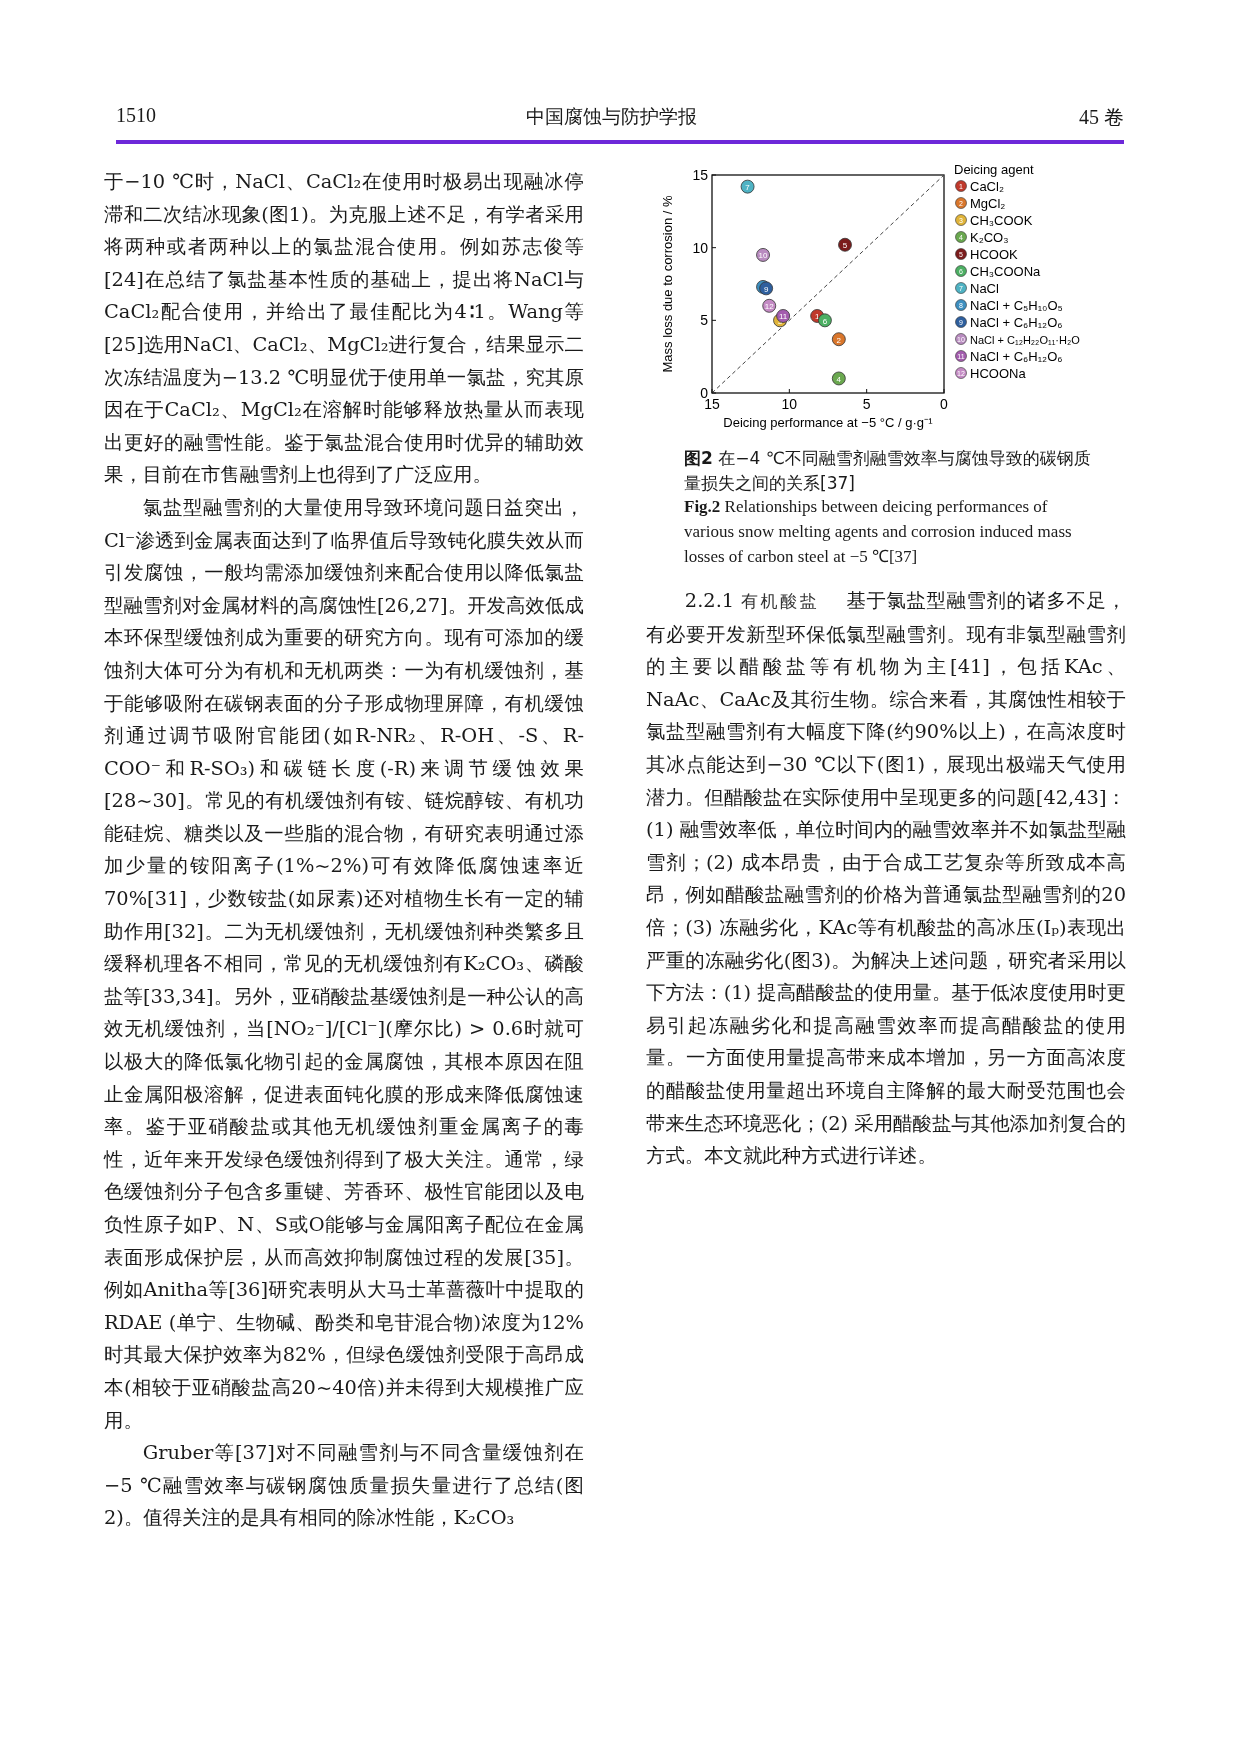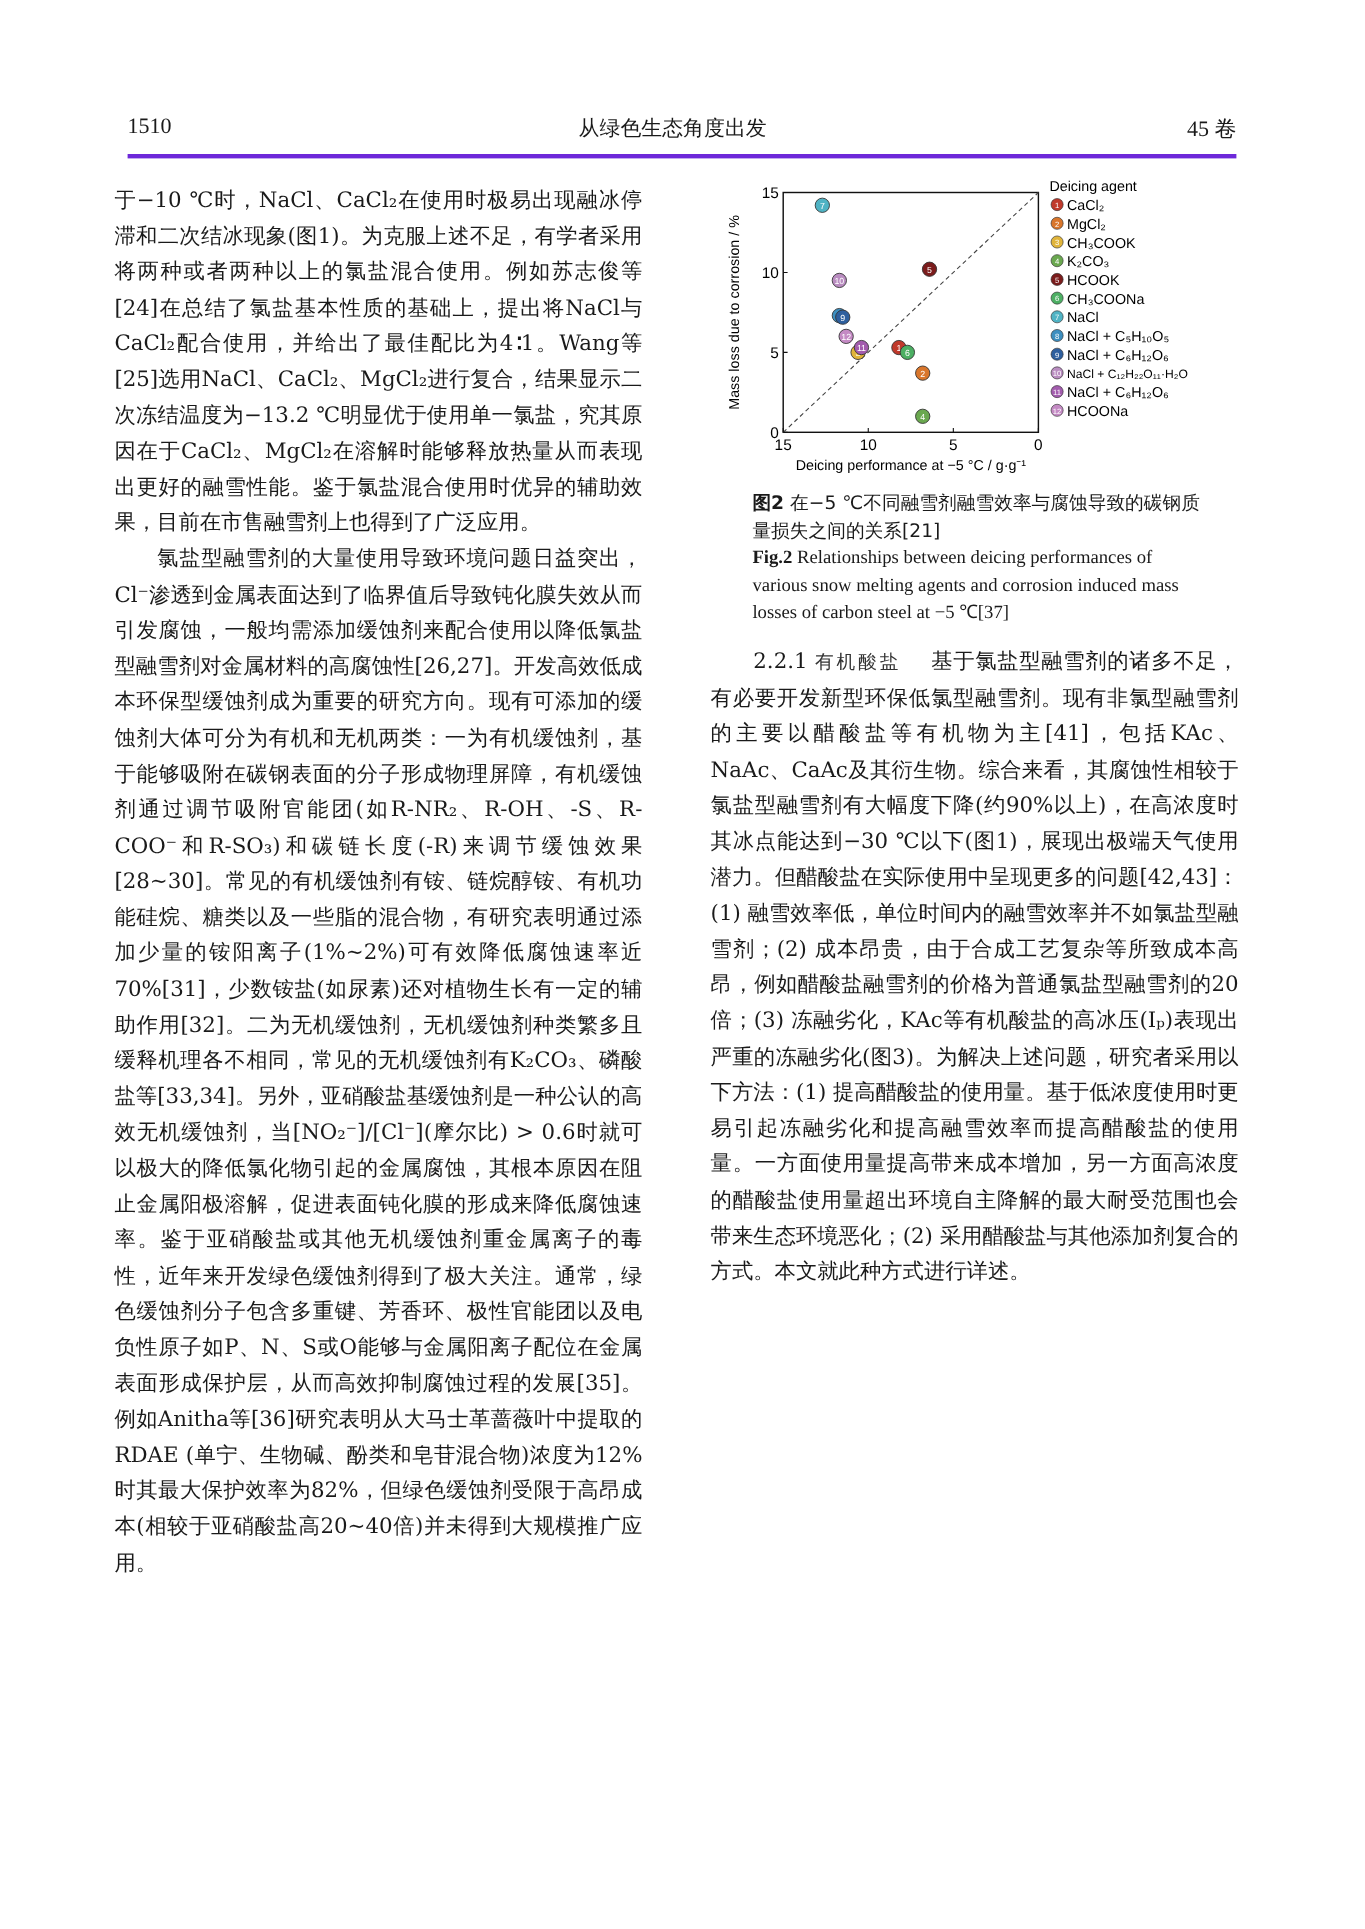--- a/index.html
+++ b/index.html
@@ -22,27 +22,28 @@
   .caption { position:absolute; left:684px; width:412px; }
   #cap-cn { top:446px; font-size:17px; line-height:25px; font-family:"DejaVu Sans", sans-serif; }
   #cap-en { top:494px; font-size:17px; line-height:25px; font-family:"Liberation Serif", serif; }
   .cap-label { font-weight:bold; }
 </style>
 </head>
 <body>
 
 <div class="header">
   <span id="hdr-page">1510</span>
-  <span id="hdr-journal">从绿色生态角度出发</span>
+  <span id="hdr-journal">中国腐蚀与防护学报</span>
   <span id="hdr-vol">45 卷</span>
 </div>
 
 <div id="left-col" class="col">
   <p>于−10 ℃时，NaCl、CaCl₂在使用时极易出现融冰停滞和二次结冰现象(图1)。为克服上述不足，有学者采用将两种或者两种以上的氯盐混合使用。例如苏志俊等[24]在总结了氯盐基本性质的基础上，提出将NaCl与CaCl₂配合使用，并给出了最佳配比为4∶1。Wang等[25]选用NaCl、CaCl₂、MgCl₂进行复合，结果显示二次冻结温度为−13.2 ℃明显优于使用单一氯盐，究其原因在于CaCl₂、MgCl₂在溶解时能够释放热量从而表现出更好的融雪性能。鉴于氯盐混合使用时优异的辅助效果，目前在市售融雪剂上也得到了广泛应用。</p>
   <p class="ind">氯盐型融雪剂的大量使用导致环境问题日益突出，Cl⁻渗透到金属表面达到了临界值后导致钝化膜失效从而引发腐蚀，一般均需添加缓蚀剂来配合使用以降低氯盐型融雪剂对金属材料的高腐蚀性[26,27]。开发高效低成本环保型缓蚀剂成为重要的研究方向。现有可添加的缓蚀剂大体可分为有机和无机两类：一为有机缓蚀剂，基于能够吸附在碳钢表面的分子形成物理屏障，有机缓蚀剂通过调节吸附官能团(如R-NR₂、R-OH、-S、R-COO⁻和R-SO₃)和碳链长度(-R)来调节缓蚀效果[28~30]。常见的有机缓蚀剂有铵、链烷醇铵、有机功能硅烷、糖类以及一些脂的混合物，有研究表明通过添加少量的铵阳离子(1%~2%)可有效降低腐蚀速率近70%[31]，少数铵盐(如尿素)还对植物生长有一定的辅助作用[32]。二为无机缓蚀剂，无机缓蚀剂种类繁多且缓释机理各不相同，常见的无机缓蚀剂有K₂CO₃、磷酸盐等[33,34]。另外，亚硝酸盐基缓蚀剂是一种公认的高效无机缓蚀剂，当[NO₂⁻]/[Cl⁻](摩尔比) &gt; 0.6时就可以极大的降低氯化物引起的金属腐蚀，其根本原因在阻止金属阳极溶解，促进表面钝化膜的形成来降低腐蚀速率。鉴于亚硝酸盐或其他无机缓蚀剂重金属离子的毒性，近年来开发绿色缓蚀剂得到了极大关注。通常，绿色缓蚀剂分子包含多重键、芳香环、极性官能团以及电负性原子如P、N、S或O能够与金属阳离子配位在金属表面形成保护层，从而高效抑制腐蚀过程的发展[35]。例如Anitha等[36]研究表明从大马士革蔷薇叶中提取的RDAE (单宁、生物碱、酚类和皂苷混合物)浓度为12%时其最大保护效率为82%，但绿色缓蚀剂受限于高昂成本(相较于亚硝酸盐高20~40倍)并未得到大规模推广应用。</p>
+  <p class="ind">Gruber等[37]对不同融雪剂与不同含量缓蚀剂在−5 ℃融雪效率与碳钢腐蚀质量损失量进行了总结(图2)。值得关注的是具有相同的除冰性能，K₂CO₃</p>
 </div>
 
 <div id="figure">
   <svg id="chart" width="500" height="290">
     <g id="axes">
         <rect x="76" y="17" width="232" height="218" fill="none" stroke="#111" stroke-width="1.3"></rect>
         <line x1="76" y1="235" x2="308" y2="17" stroke="#444" stroke-width="1" stroke-dasharray="4,3"></line>
         <line x1="76" y1="235" x2="76" y2="231" stroke="#111"></line>
         <text x="76" y="251" text-anchor="middle" font-size="14" font-family="&quot;Liberation Sans&quot;, sans-serif">15</text>
         <line x1="153.33333333333331" y1="235" x2="153.33333333333331" y2="231" stroke="#111"></line>
@@ -173,21 +174,21 @@
           <circle cx="325" cy="215" r="5.5" fill="#c48ac4" stroke="#333" stroke-width="0.6"></circle>
           <text x="325" y="218" text-anchor="middle" font-size="7" fill="#fff" font-family="&quot;Liberation Sans&quot;, sans-serif">12</text>
           <text x="334" y="220" font-size="13" font-family="&quot;Liberation Sans&quot;, sans-serif">HCOONa</text>
         </g>
       </g>
   </svg>
 </div>
 
 <div id="cap-cn" class="caption">
   <span class="cap-label">图2</span>
-  <span>在−5 ℃不同融雪剂融雪效率与腐蚀导致的碳钢质量损失之间的关系[21]</span>
+  <span>在−4 ℃不同融雪剂融雪效率与腐蚀导致的碳钢质量损失之间的关系[37]</span>
 </div>
 <div id="cap-en" class="caption">
   <span class="cap-label">Fig.2</span>
   <span>Relationships between deicing performances of various snow melting agents and corrosion induced mass losses of carbon steel at −5 ℃[37]</span>
 </div>
 
 <div id="right-col" class="col">
   <p class="ind"><span>2.2.1</span>&nbsp;<span class="sub-title">有机酸盐</span>&nbsp;&nbsp;&nbsp;&nbsp;<span>基于氯盐型融雪剂的诸多不足，有必要开发新型环保低氯型融雪剂。现有非氯型融雪剂的主要以醋酸盐等有机物为主[41]，包括KAc、NaAc、CaAc及其衍生物。综合来看，其腐蚀性相较于氯盐型融雪剂有大幅度下降(约90%以上)，在高浓度时其冰点能达到−30 ℃以下(图1)，展现出极端天气使用潜力。但醋酸盐在实际使用中呈现更多的问题[42,43]：(1) 融雪效率低，单位时间内的融雪效率并不如氯盐型融雪剂；(2) 成本昂贵，由于合成工艺复杂等所致成本高昂，例如醋酸盐融雪剂的价格为普通氯盐型融雪剂的20倍；(3) 冻融劣化，KAc等有机酸盐的高冰压(Iₚ)表现出严重的冻融劣化(图3)。为解决上述问题，研究者采用以下方法：(1) 提高醋酸盐的使用量。基于低浓度使用时更易引起冻融劣化和提高融雪效率而提高醋酸盐的使用量。一方面使用量提高带来成本增加，另一方面高浓度的醋酸盐使用量超出环境自主降解的最大耐受范围也会带来生态环境恶化；(2) 采用醋酸盐与其他添加剂复合的方式。本文就此种方式进行详述。</span></p>
 </div>
 

